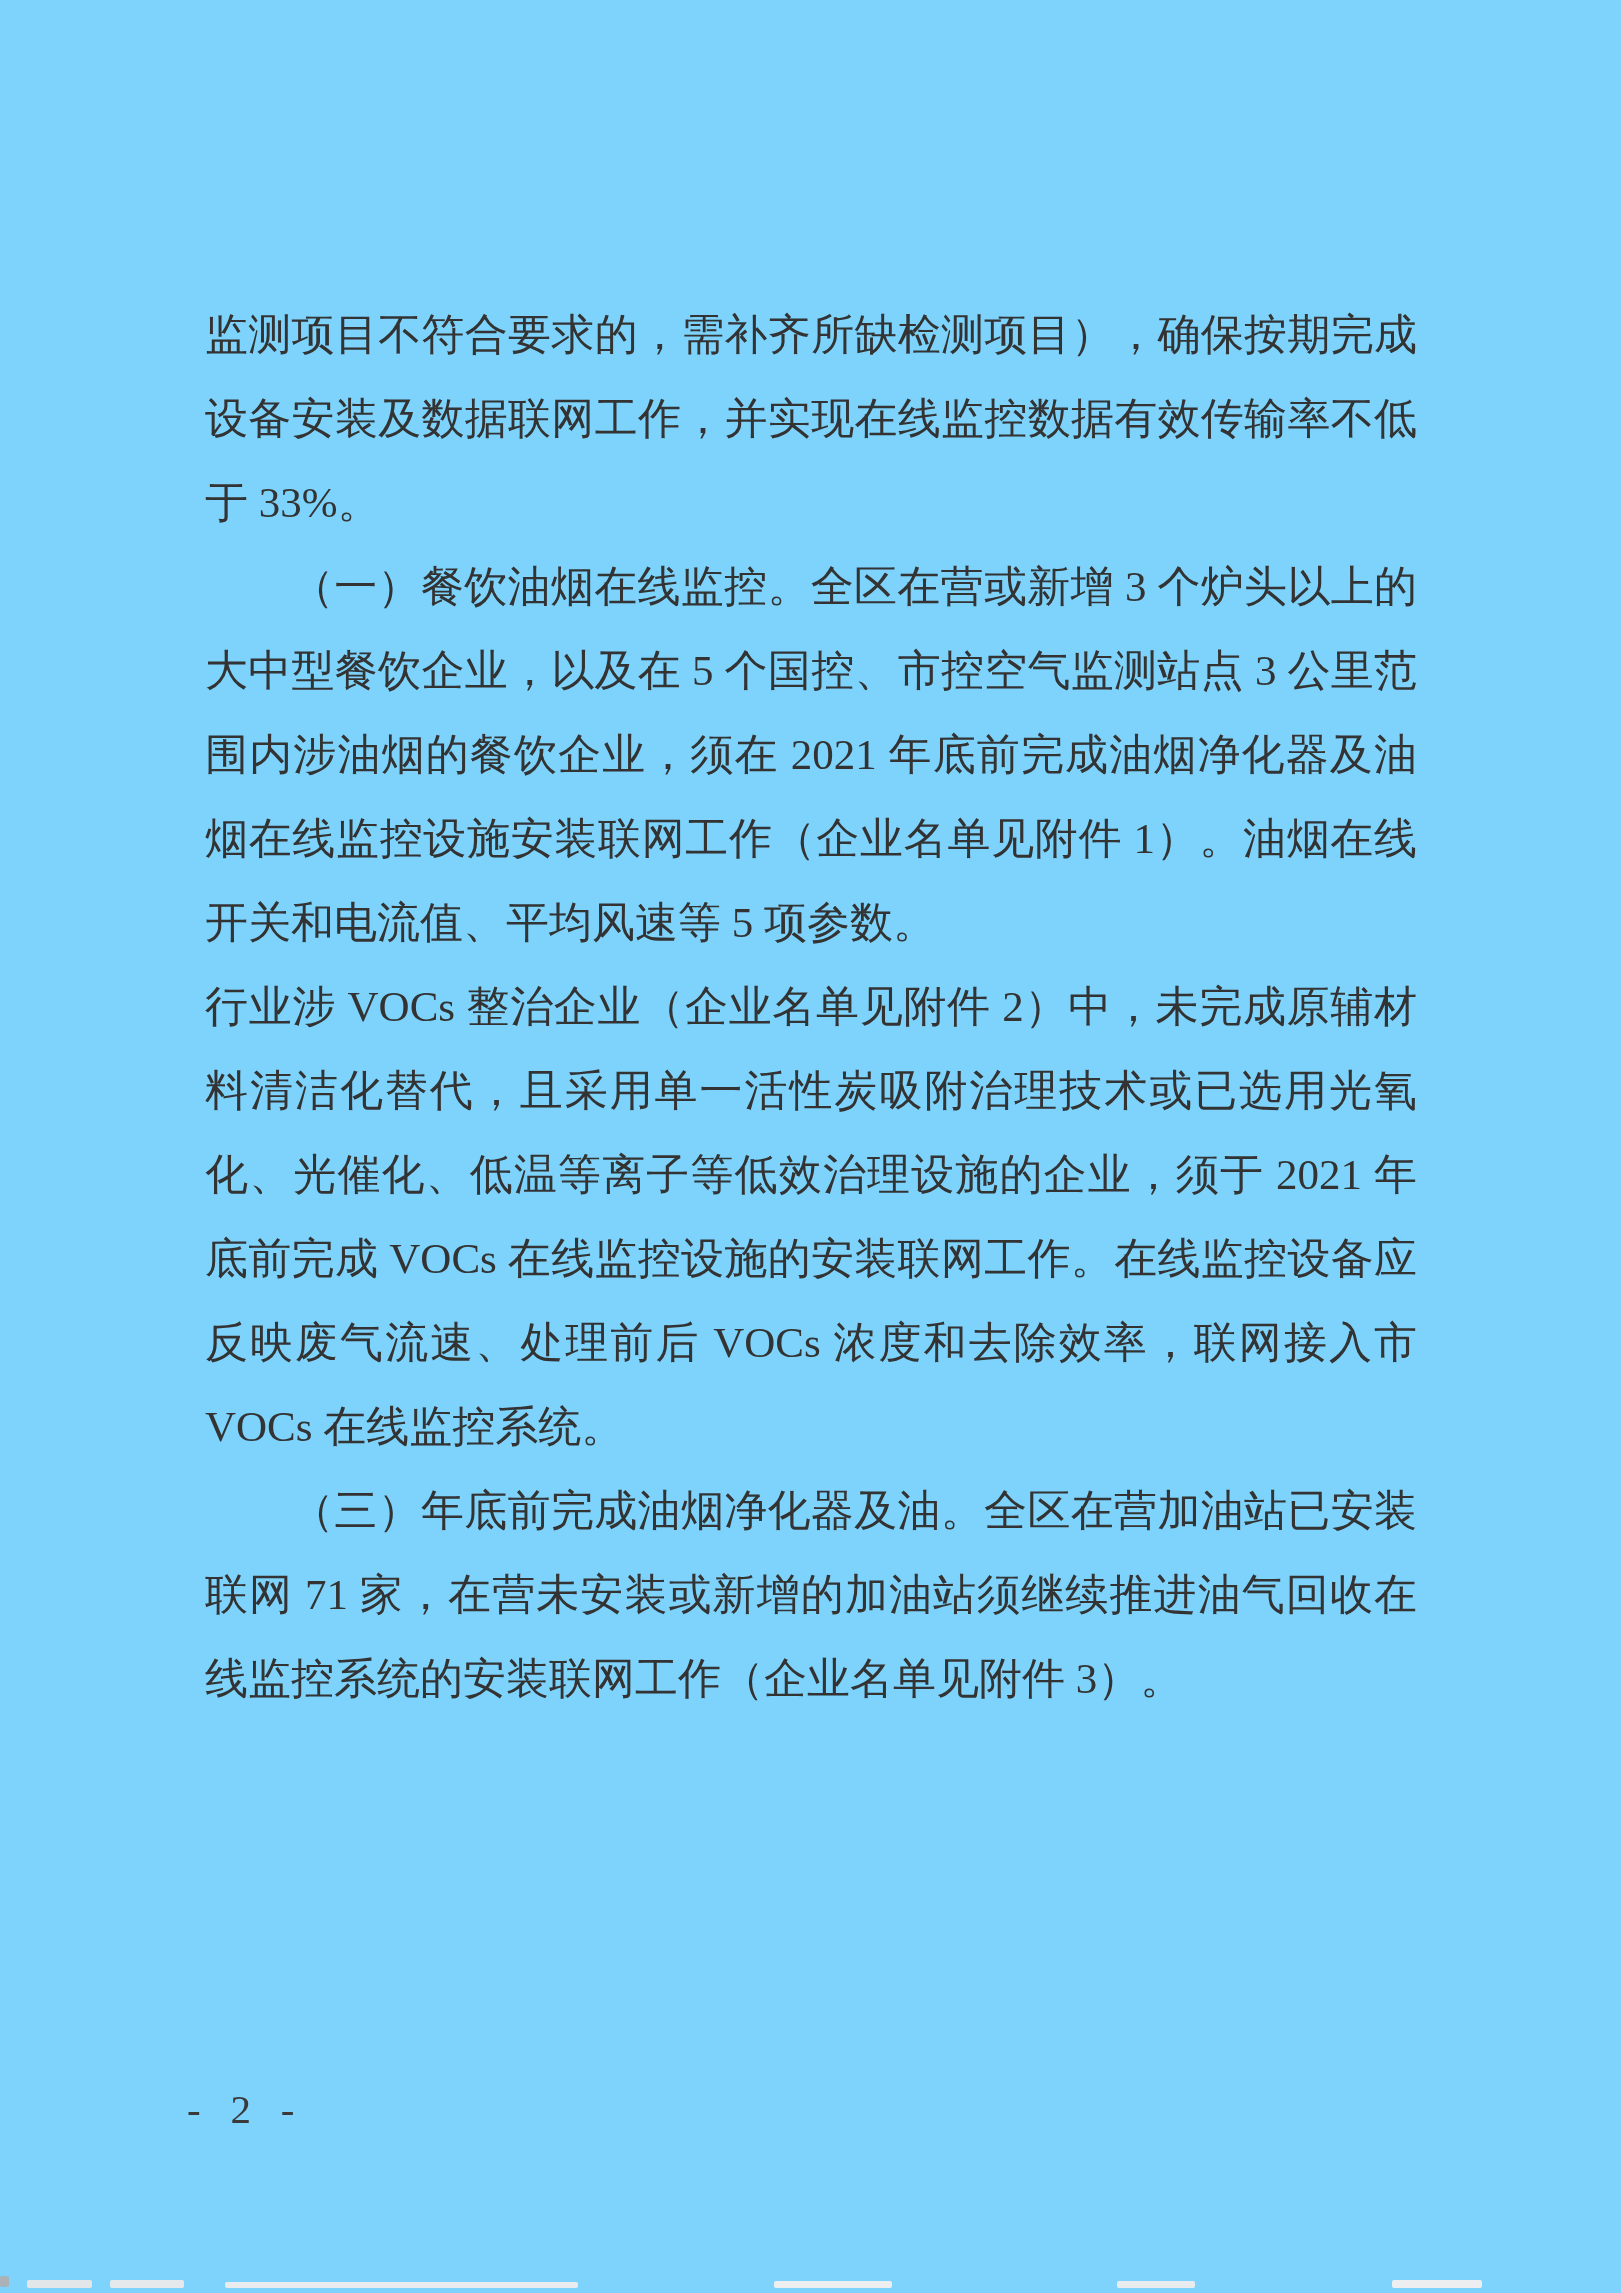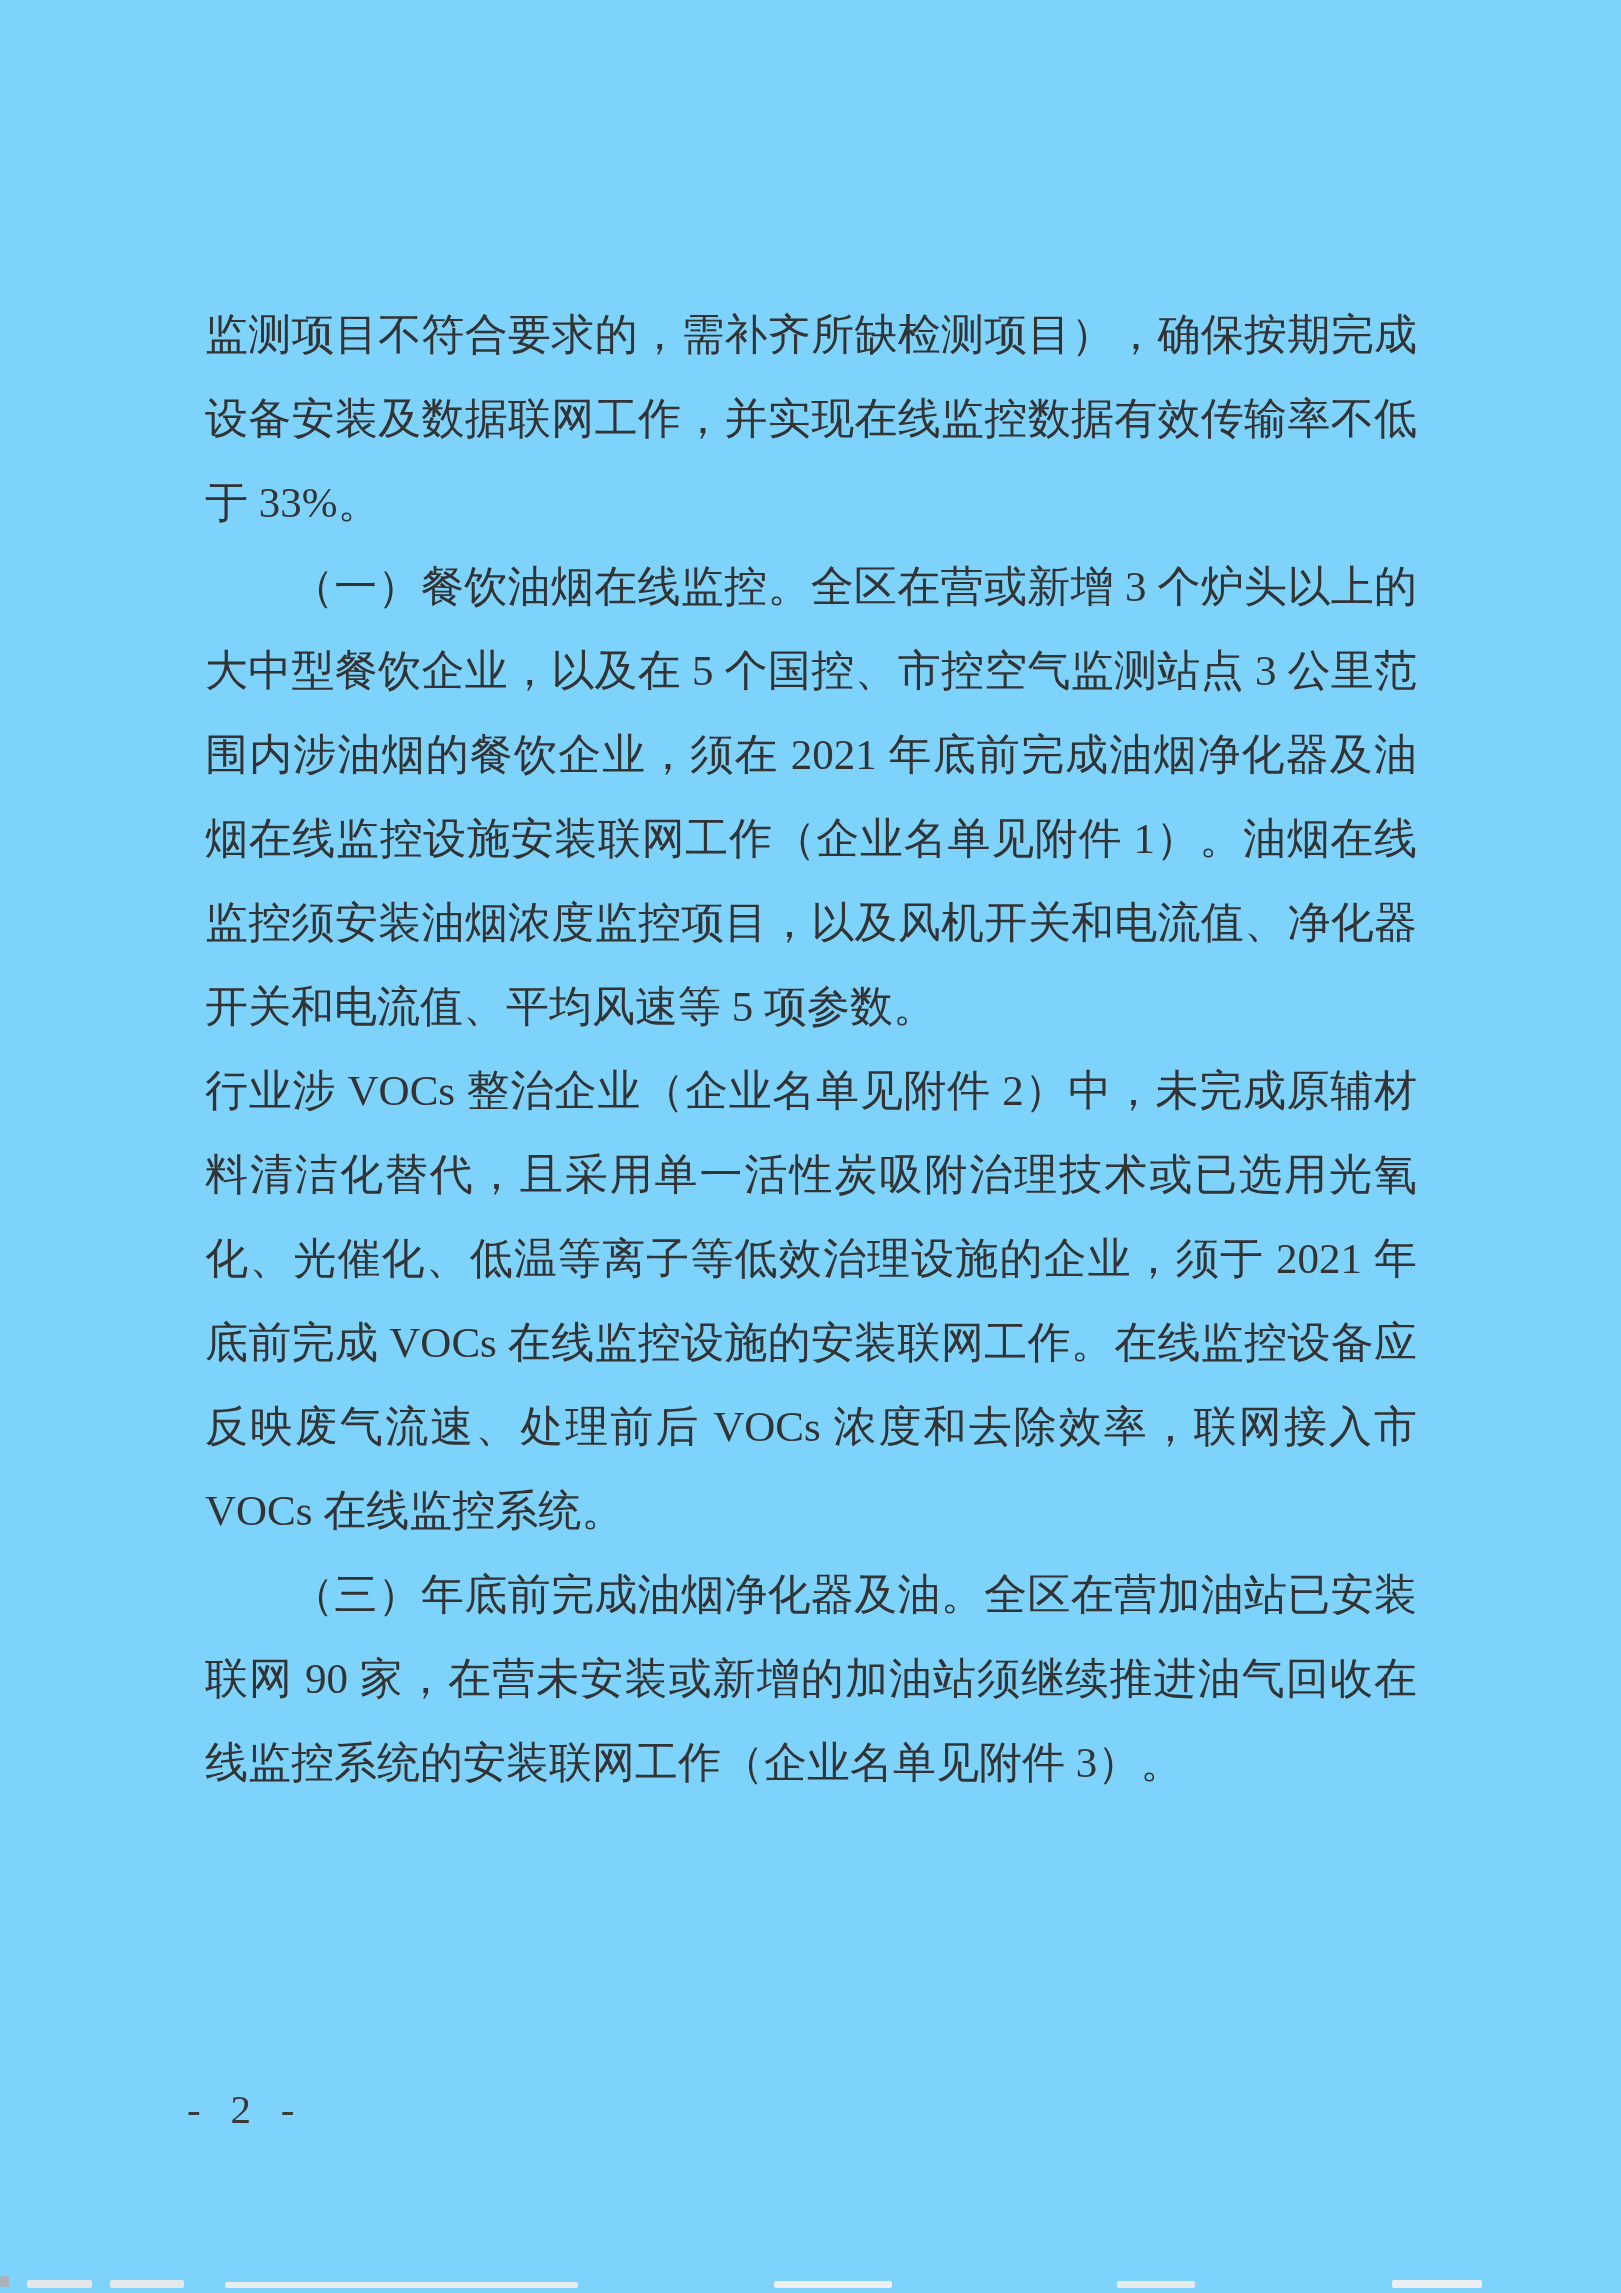--- a/index.html
+++ b/index.html
@@ -49,30 +49,29 @@
 <div class="page">
 
   <div class="body-text">
     <div class="line">监测项目不符合要求的，需补齐所缺检测项目），确保按期完成</div>
     <div class="line">设备安装及数据联网工作，并实现在线监控数据有效传输率不低</div>
     <div class="line para-end">于 33%。</div>
     <div class="line para-start">（一）餐饮油烟在线监控。全区在营或新增 3 个炉头以上的</div>
     <div class="line">大中型餐饮企业，以及在 5 个国控、市控空气监测站点 3 公里范</div>
     <div class="line">围内涉油烟的餐饮企业，须在 2021 年底前完成油烟净化器及油</div>
     <div class="line">烟在线监控设施安装联网工作（企业名单见附件 1）。油烟在线</div>
-    <div class="line">监控须安装油烟浓度监控项目，以及风机开关和电流值、净化器</div>
     <div class="line para-end">开关和电流值、平均风速等 5 项参数。</div>
     <div class="line">行业涉 VOCs 整治企业（企业名单见附件 2）中，未完成原辅材</div>
     <div class="line">料清洁化替代，且采用单一活性炭吸附治理技术或已选用光氧</div>
     <div class="line">化、光催化、低温等离子等低效治理设施的企业，须于 2021 年</div>
     <div class="line">底前完成 VOCs 在线监控设施的安装联网工作。在线监控设备应</div>
     <div class="line">反映废气流速、处理前后 VOCs 浓度和去除效率，联网接入市</div>
     <div class="line para-end">VOCs 在线监控系统。</div>
     <div class="line para-start">（三）年底前完成油烟净化器及油。全区在营加油站已安装并</div>
-    <div class="line">联网 90 家，在营未安装或新增的加油站须继续推进油气回收在</div>
+    <div class="line">联网 71 家，在营未安装或新增的加油站须继续推进油气回收在</div>
     <div class="line para-end">线监控系统的安装联网工作（企业名单见附件 3）。</div>
   </div>
 
   <div class="footer">- 2 -</div>
 
   <div class="artifact a1"></div>
   <div class="artifact a2"></div>
   <div class="artifact a3"></div>
   <div class="artifact a4"></div>
   <div class="artifact a5"></div>

